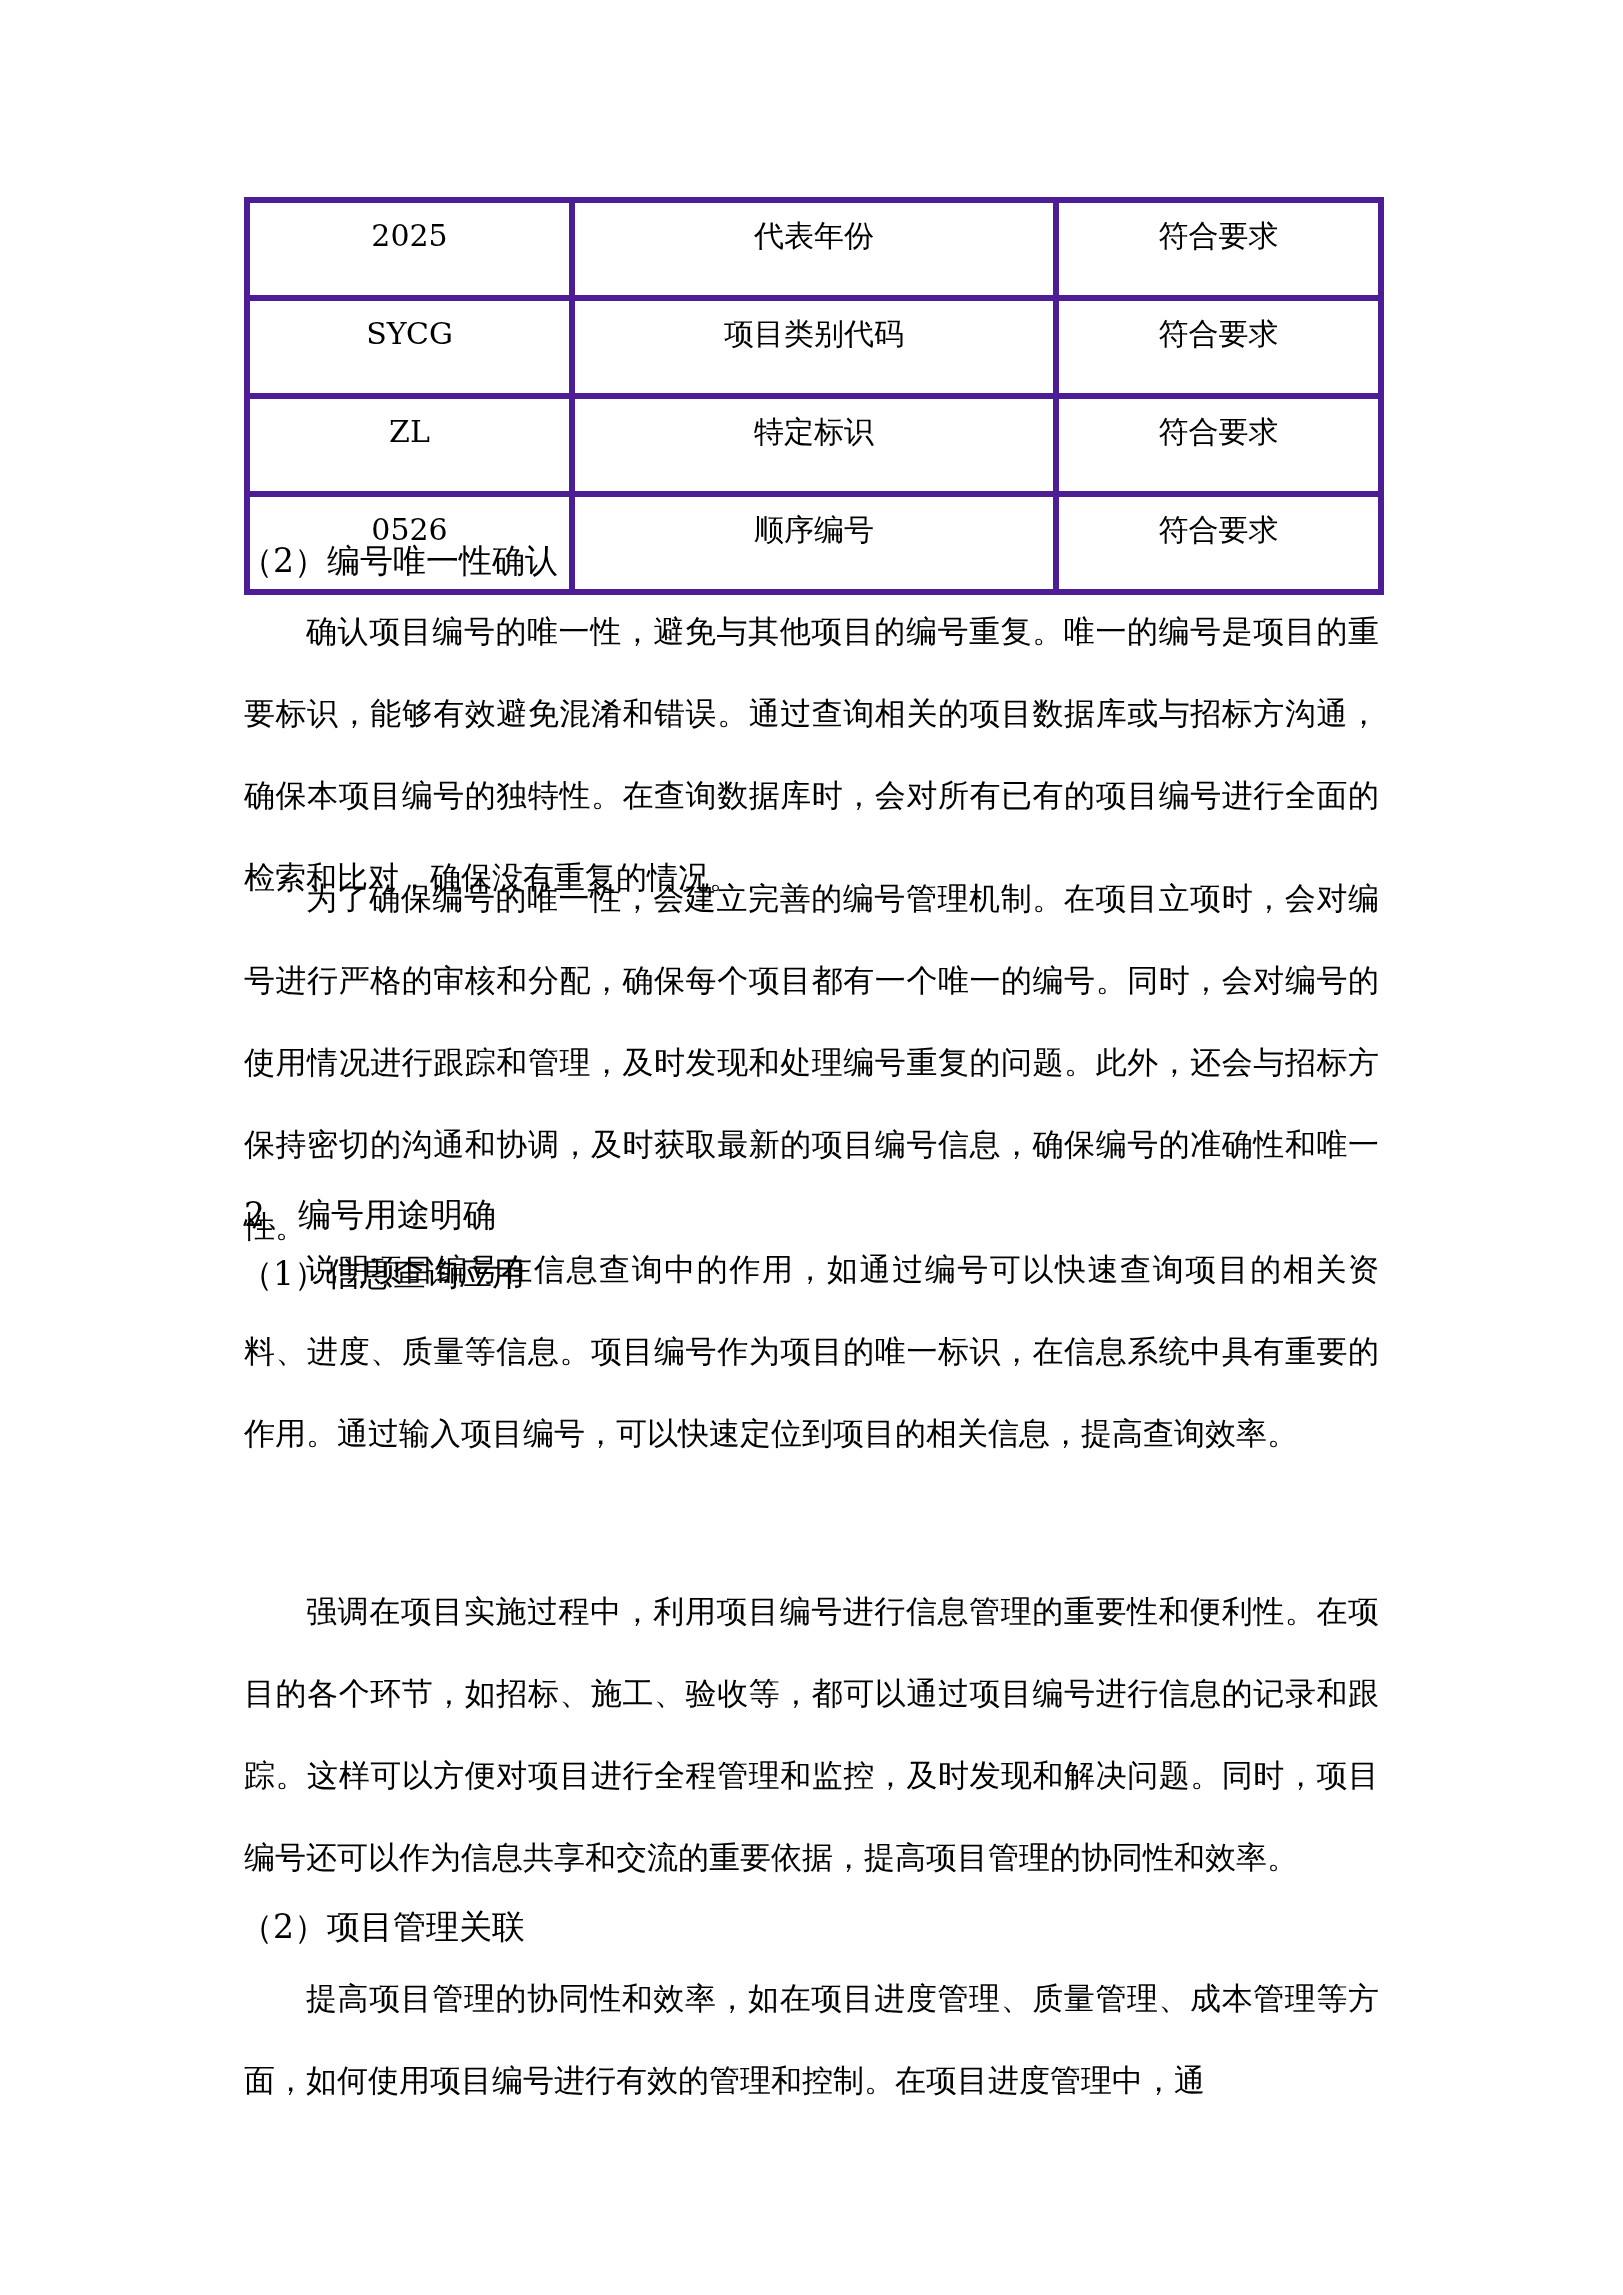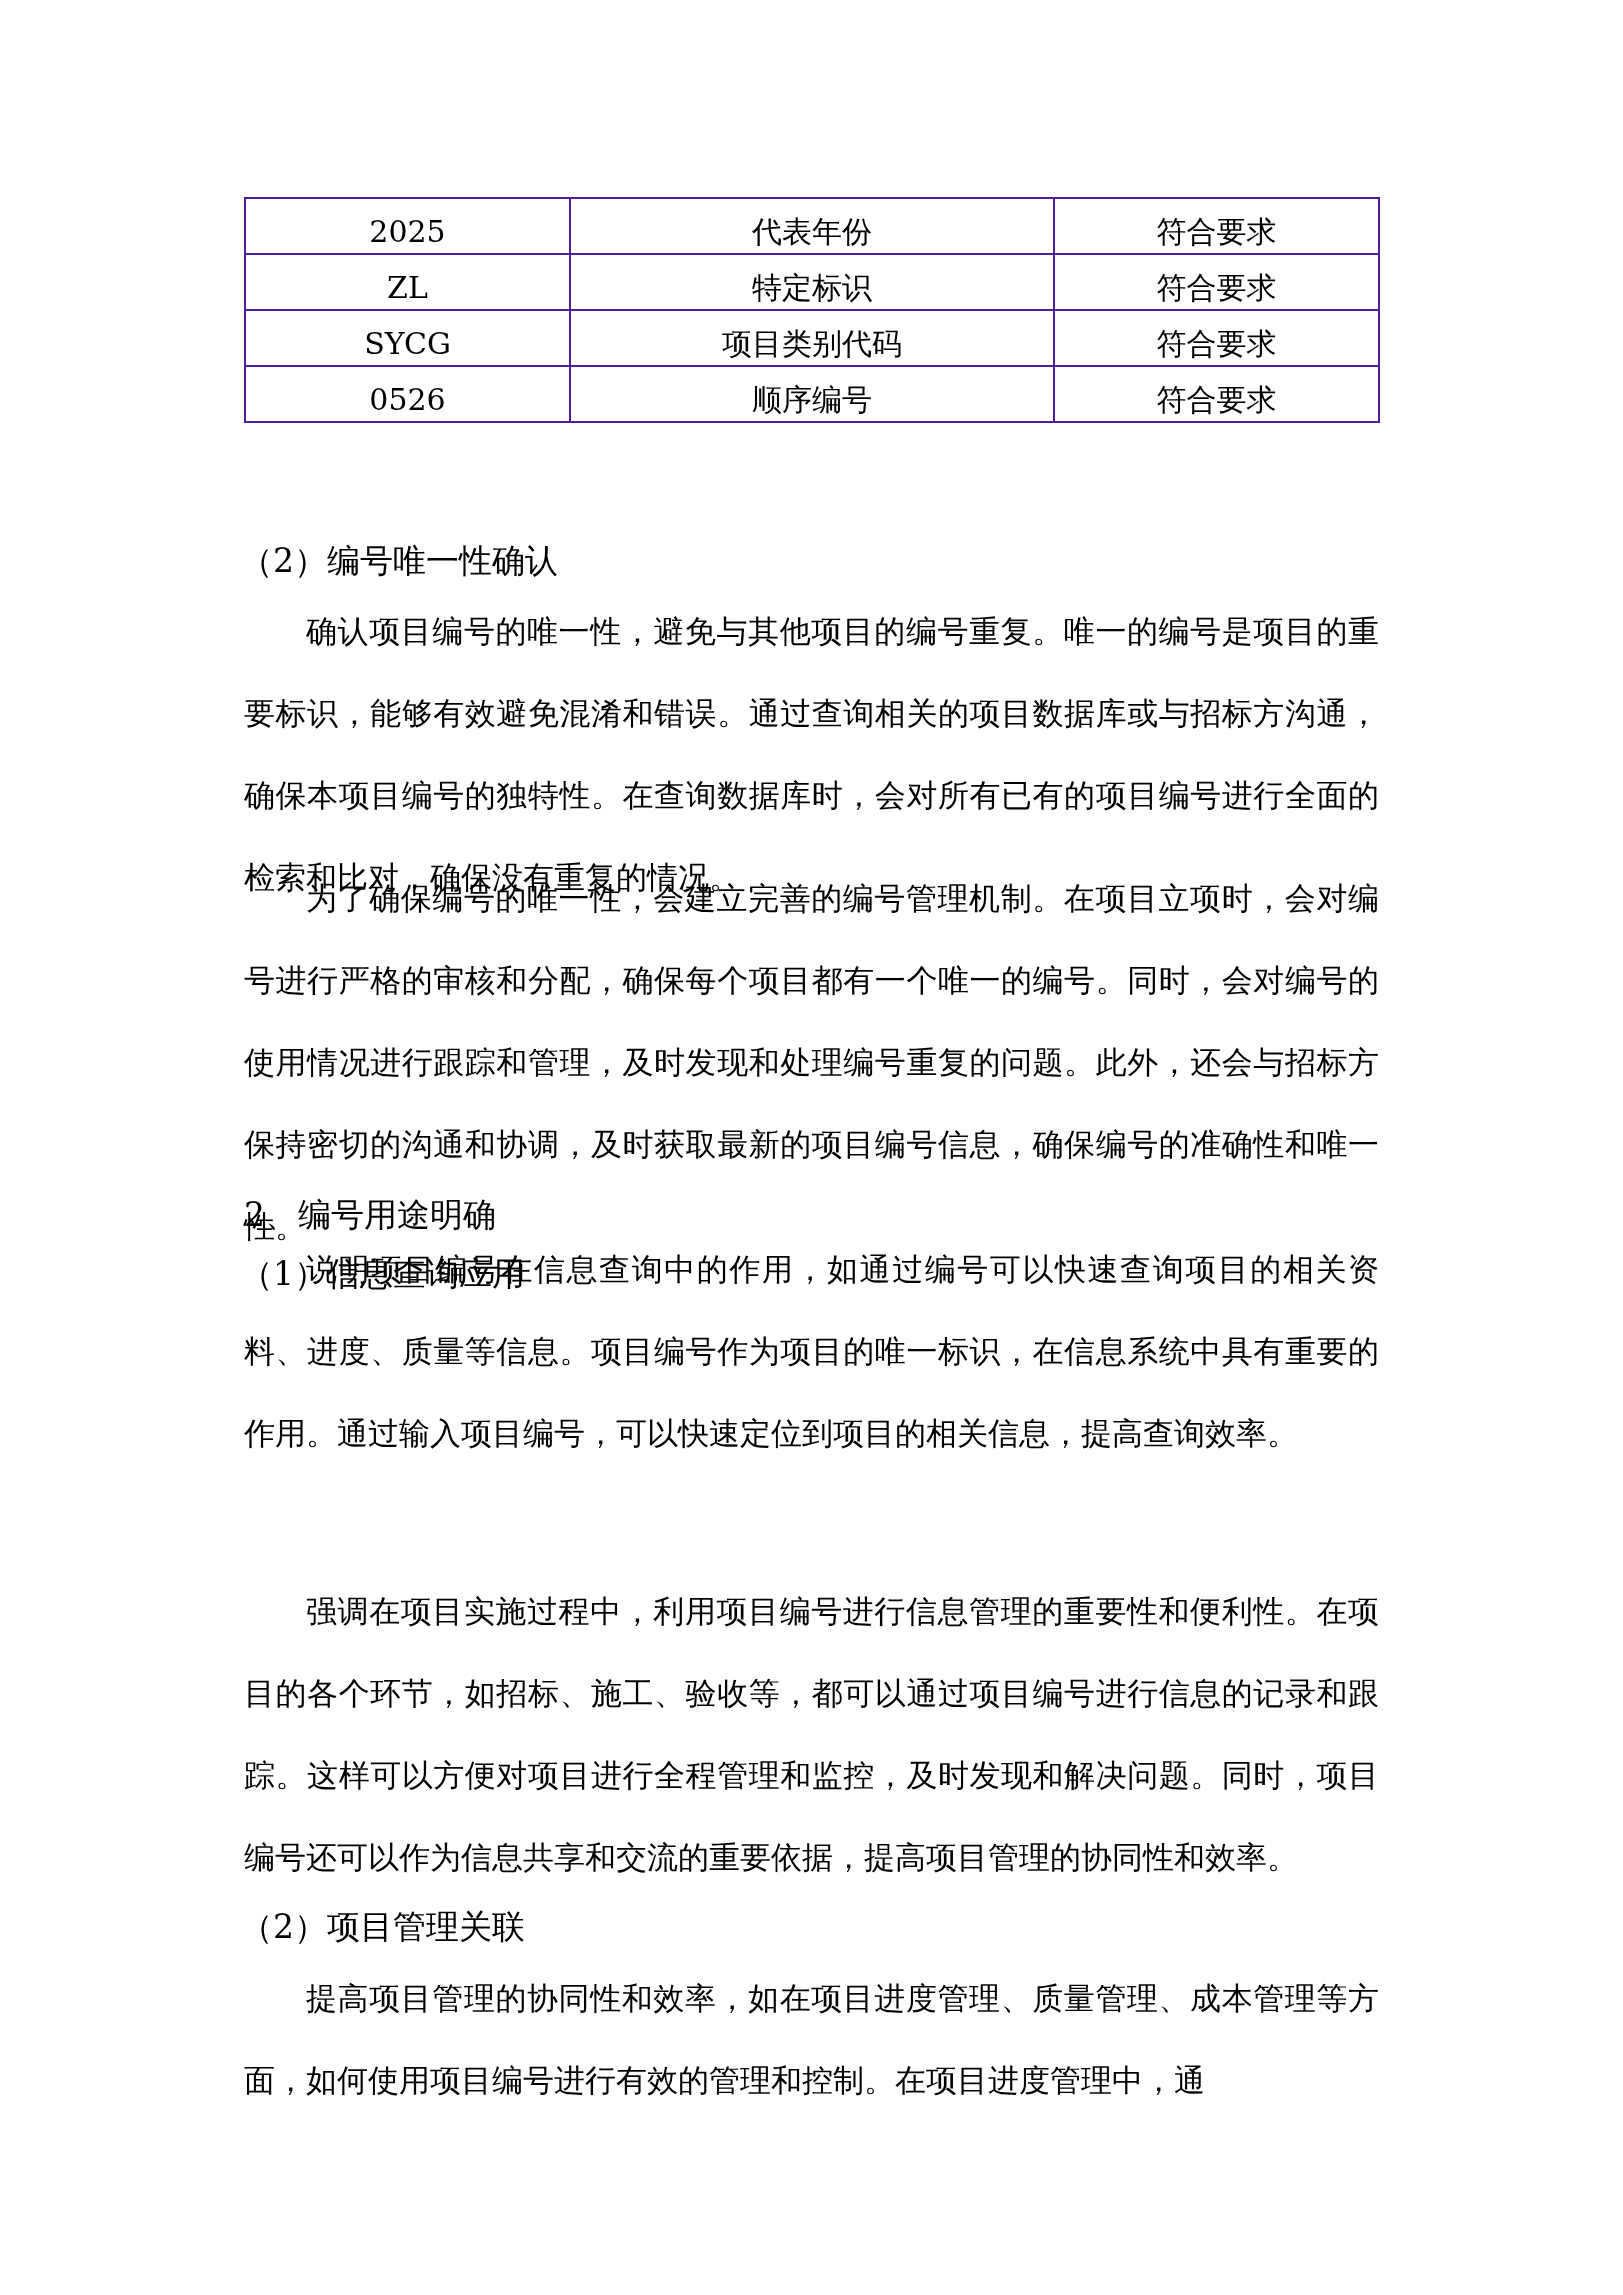--- a/index.html
+++ b/index.html
@@ -7,22 +7,22 @@
     width: 1623px; height: 2295px; position: relative; overflow: hidden;
     font-family: "DejaVu Serif", "Liberation Serif", serif;
     color: #000000;
   }
   .page { position: absolute; left: 244px; top: 0; width: 1135px; }
   table.spec {
     position: absolute; left: 0; top: 197px;
     width: 1135px; border-collapse: collapse; table-layout: fixed;
   }
   table.spec td {
-    border: 2px solid #4c1d95;
-    height: 56px;
+    border: 6px solid #4c1d95;
+    height: 98px;
     text-align: center; vertical-align: top;
     padding-top: 14.4px;
     font-size: 30px; line-height: 37px;
     box-sizing: border-box;
   }
   table.spec td.c1 { width: 325px; }
   table.spec td.c2 { width: 484px; font-family: Liberation Serif, serif; }
   table.spec td.c3 { width: 325px; }
   .para { position: absolute; left: 0; width: 1135px; font-size: 31px; line-height: 82px; text-align: justify; text-indent: 62px; }
   .heading { position: absolute; left: 0; font-size: 33px; line-height: 39px; white-space: nowrap; }
@@ -34,27 +34,27 @@
 <div class="page">
 
   <table class="spec">
     <tbody>
         <tr>
       <td class="c1">2025</td>
       <td class="c2">代表年份</td>
       <td class="c3">符合要求</td>
     </tr>
     <tr>
-      <td class="c1">ZL</td>
-      <td class="c2">特定标识</td>
+      <td class="c1">SYCG</td>
+      <td class="c2">项目类别代码</td>
       <td class="c3">符合要求</td>
     </tr>
     <tr>
-      <td class="c1">SYCG</td>
-      <td class="c2">项目类别代码</td>
+      <td class="c1">ZL</td>
+      <td class="c2">特定标识</td>
       <td class="c3">符合要求</td>
     </tr>
     <tr>
       <td class="c1">0526</td>
       <td class="c2">顺序编号</td>
       <td class="c3">符合要求</td>
     </tr>
   </tbody>
     </table>
 

